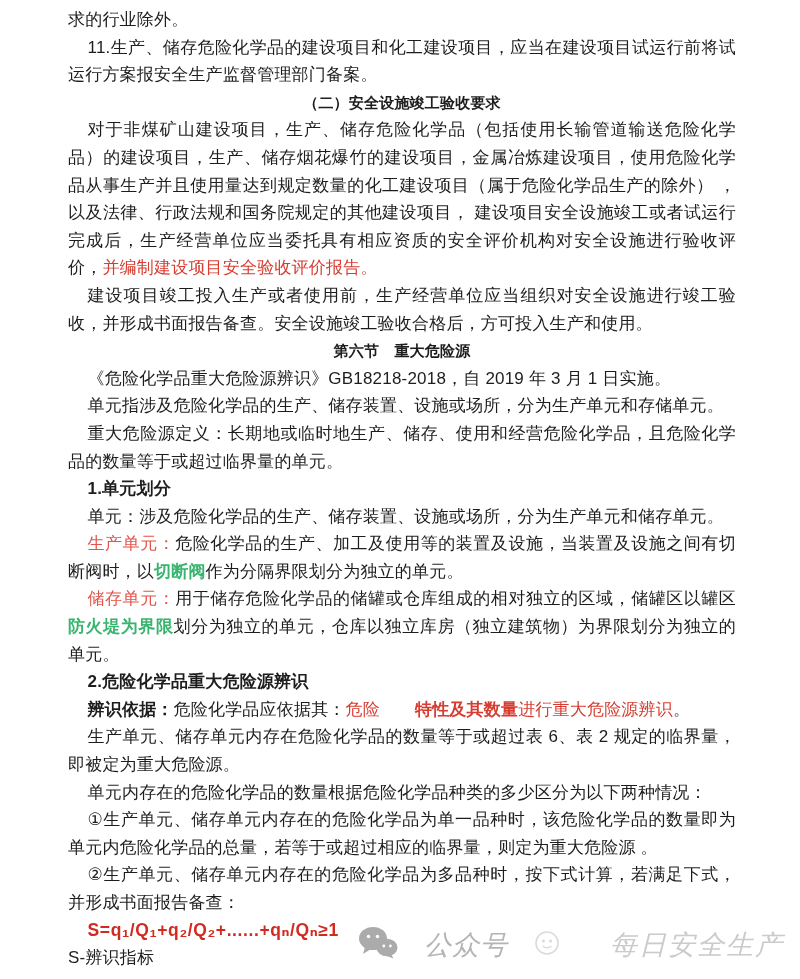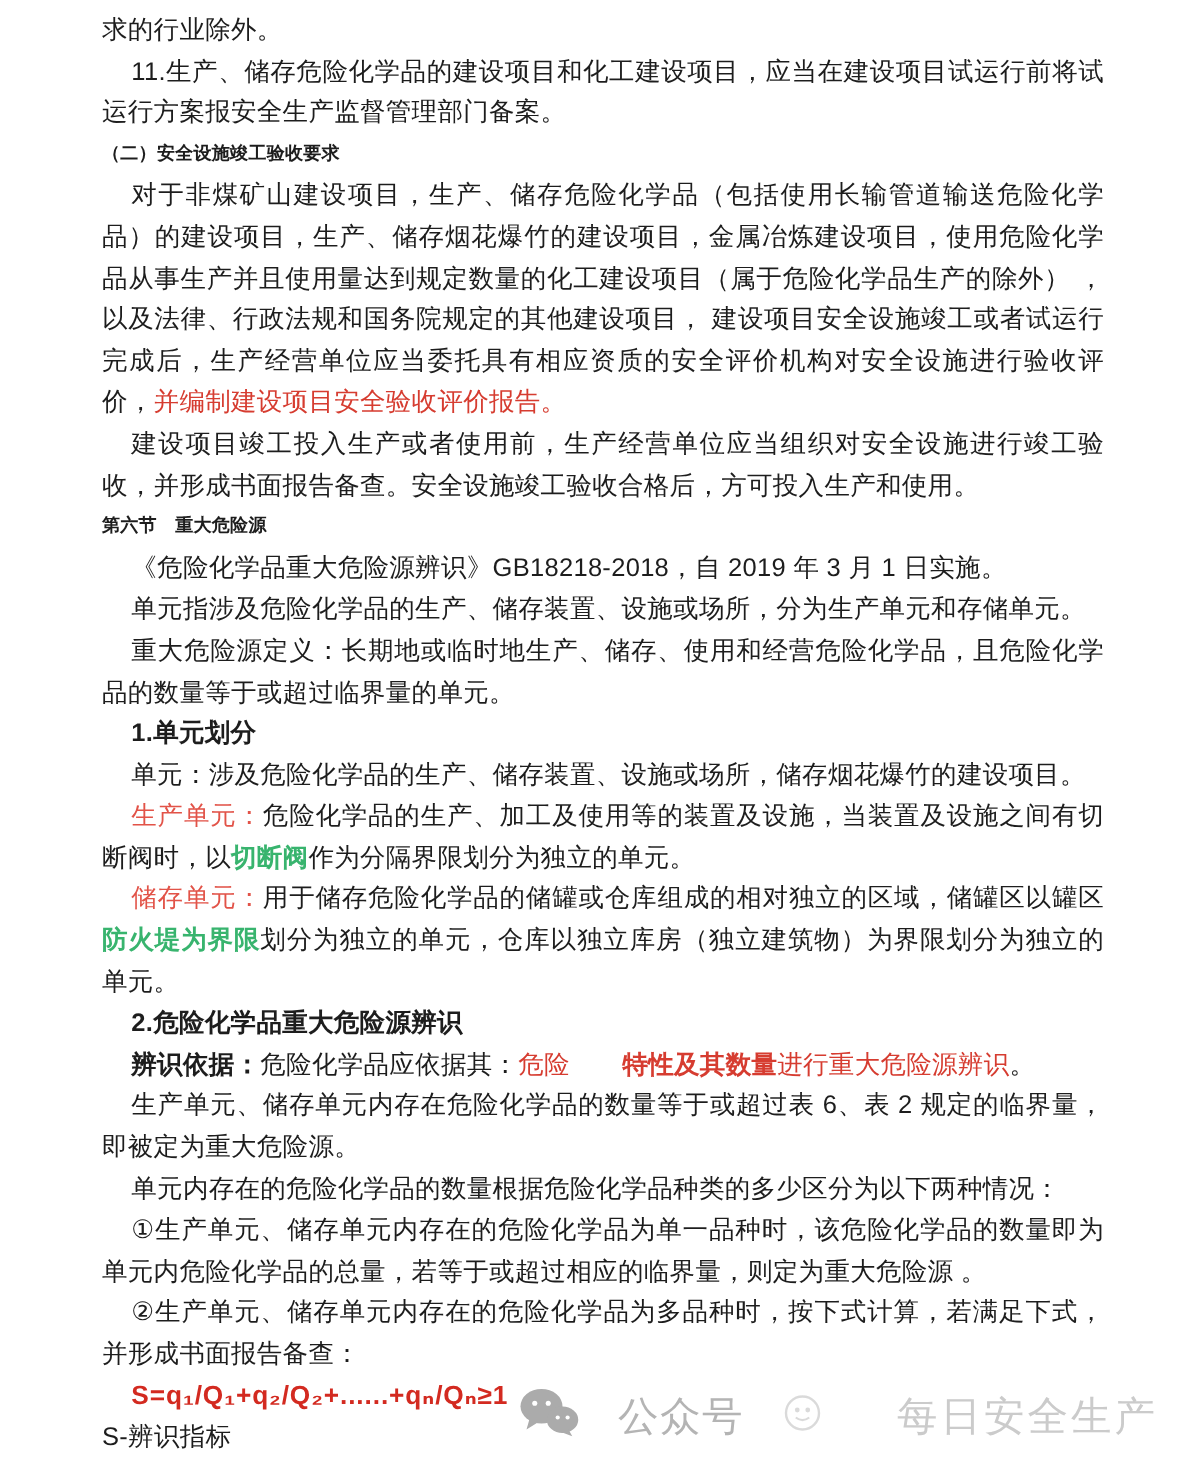--- a/index.html
+++ b/index.html
@@ -24,41 +24,43 @@
     padding:6px 64px 0 68px;
     font-size:17px;
     line-height:27.6px;
     text-align:justify;
     letter-spacing:0.2px;
   }
   .para{margin:0;}
   .indent{text-indent:1.15em;}
   .heading-center{
     margin:0;
+    text-align:center;
     font-weight:bold;
     text-indent:0;
-    font-size:12px;
+    font-size:15px;
   }
   .sub-heading{font-weight:bold;}
   .run-n{}
   .run-b{font-weight:bold;}
   .run-r{color:var(--red);}
   .run-rb{color:var(--red);font-weight:bold;margin-left:35px;}
   .run-rl{color:var(--red-label);}
   .run-g{color:var(--green);font-weight:bold;}
   .run-f{color:var(--red-strong);font-weight:bold;letter-spacing:0.6px;font-size:17.5px;}
   .watermark{
     position:absolute;
-    right:28px;
+    right:16px;
     bottom:16px;
     display:flex;
     align-items:center;
     gap:26px;
     user-select:none;
     white-space:nowrap;
+    font-style:italic;
   }
   .wm-label{
     font-size:27px;
     color:var(--wm-gray);
     letter-spacing:1px;
   }
   .wm-brand{
     font-size:27px;
     color:var(--wm-light);
     letter-spacing:2px;
@@ -73,21 +75,21 @@
     <div class="para"><span class="run-n">求的行业除外。</span></div>
     <div class="para indent"><span class="run-n">11.生产、储存危险化学品的建设项目和化工建设项目，应当在建设项目试运行前将试运行方案报安全生产监督管理部门备案。</span></div>
     <div class="heading-center"><span class="run-b">（二）安全设施竣工验收要求</span></div>
     <div class="para indent"><span class="run-n">对于非煤矿山建设项目，生产、储存危险化学品（包括使用长输管道输送危险化学品）的建设项目，生产、储存烟花爆竹的建设项目，金属冶炼建设项目，使用危险化学品从事生产并且使用量达到规定数量的化工建设项目（属于危险化学品生产的除外） ，以及法律、行政法规和国务院规定的其他建设项目， 建设项目安全设施竣工或者试运行完成后，生产经营单位应当委托具有相应资质的安全评价机构对安全设施进行验收评价，</span><span class="run-r">并编制建设项目安全验收评价报告。</span></div>
     <div class="para indent"><span class="run-n">建设项目竣工投入生产或者使用前，生产经营单位应当组织对安全设施进行竣工验收，并形成书面报告备查。安全设施竣工验收合格后，方可投入生产和使用。</span></div>
     <div class="heading-center"><span class="run-b">第六节　重大危险源</span></div>
     <div class="para indent"><span class="run-n">《危险化学品重大危险源辨识》GB18218-2018，自 2019 年 3 月 1 日实施。</span></div>
     <div class="para indent"><span class="run-n">单元指涉及危险化学品的生产、储存装置、设施或场所，分为生产单元和存储单元。</span></div>
     <div class="para indent"><span class="run-n">重大危险源定义：长期地或临时地生产、储存、使用和经营危险化学品，且危险化学品的数量等于或超过临界量的单元。</span></div>
     <div class="para indent sub-heading"><span class="run-b">1.单元划分</span></div>
-    <div class="para indent"><span class="run-n">单元：涉及危险化学品的生产、储存装置、设施或场所，储存烟花爆竹的建设项目。</span></div>
+    <div class="para indent"><span class="run-n">单元：涉及危险化学品的生产、储存装置、设施或场所，分为生产单元和储存单元。</span></div>
     <div class="para indent"><span class="run-rl">生产单元：</span><span class="run-n">危险化学品的生产、加工及使用等的装置及设施，当装置及设施之间有切断阀时，以</span><span class="run-g">切断阀</span><span class="run-n">作为分隔界限划分为独立的单元。</span></div>
     <div class="para indent"><span class="run-rl">储存单元：</span><span class="run-n">用于储存危险化学品的储罐或仓库组成的相对独立的区域，储罐区以罐区</span><span class="run-g">防火堤为界限</span><span class="run-n">划分为独立的单元，仓库以独立库房（独立建筑物）为界限划分为独立的单元。</span></div>
     <div class="para indent sub-heading"><span class="run-b">2.危险化学品重大危险源辨识</span></div>
     <div class="para indent"><span class="run-b">辨识依据：</span><span class="run-n">危险化学品应依据其：</span><span class="run-r">危险</span><span class="run-rb">特性及其数量</span><span class="run-r">进行重大危险源辨识</span><span class="run-n">。</span></div>
     <div class="para indent"><span class="run-n">生产单元、储存单元内存在危险化学品的数量等于或超过表 6、表 2 规定的临界量，即被定为重大危险源。</span></div>
     <div class="para indent"><span class="run-n">单元内存在的危险化学品的数量根据危险化学品种类的多少区分为以下两种情况：</span></div>
     <div class="para indent"><span class="run-n">①生产单元、储存单元内存在的危险化学品为单一品种时，该危险化学品的数量即为单元内危险化学品的总量，若等于或超过相应的临界量，则定为重大危险源 。</span></div>
     <div class="para indent"><span class="run-n">②生产单元、储存单元内存在的危险化学品为多品种时，按下式计算，若满足下式，并形成书面报告备查：</span></div>
     <div class="para indent"><span class="run-f">S=q₁/Q₁+q₂/Q₂+......+qₙ/Qₙ≥1</span></div>
     <div class="para"><span class="run-n">S-辨识指标</span></div>

